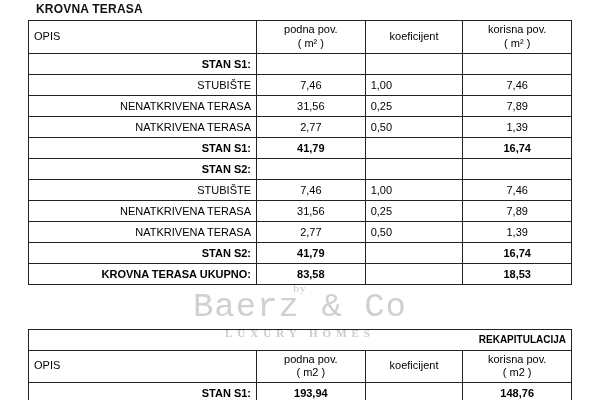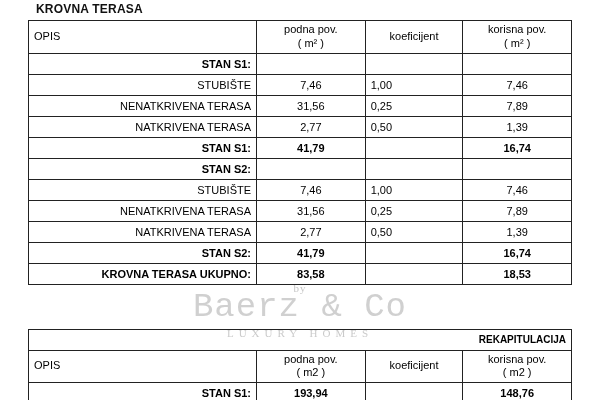--- a/index.html
+++ b/index.html
@@ -95,20 +95,21 @@
     color: rgba(150,150,150,0.45);
     letter-spacing: 1px;
     line-height: 1.05;
   }
   .wm-sub {
     font-family: "Liberation Serif", serif;
     font-size: 11px;
     color: rgba(150,150,150,0.5);
     letter-spacing: 5px;
     margin-top: 1px;
+    font-weight: bold;
   }
 </style>
 </head>
 <body>
 
 <div class="page">
 
   <div class="section-title">KROVNA TERASA</div>
 
   <div class="tbl-wrap-1">

